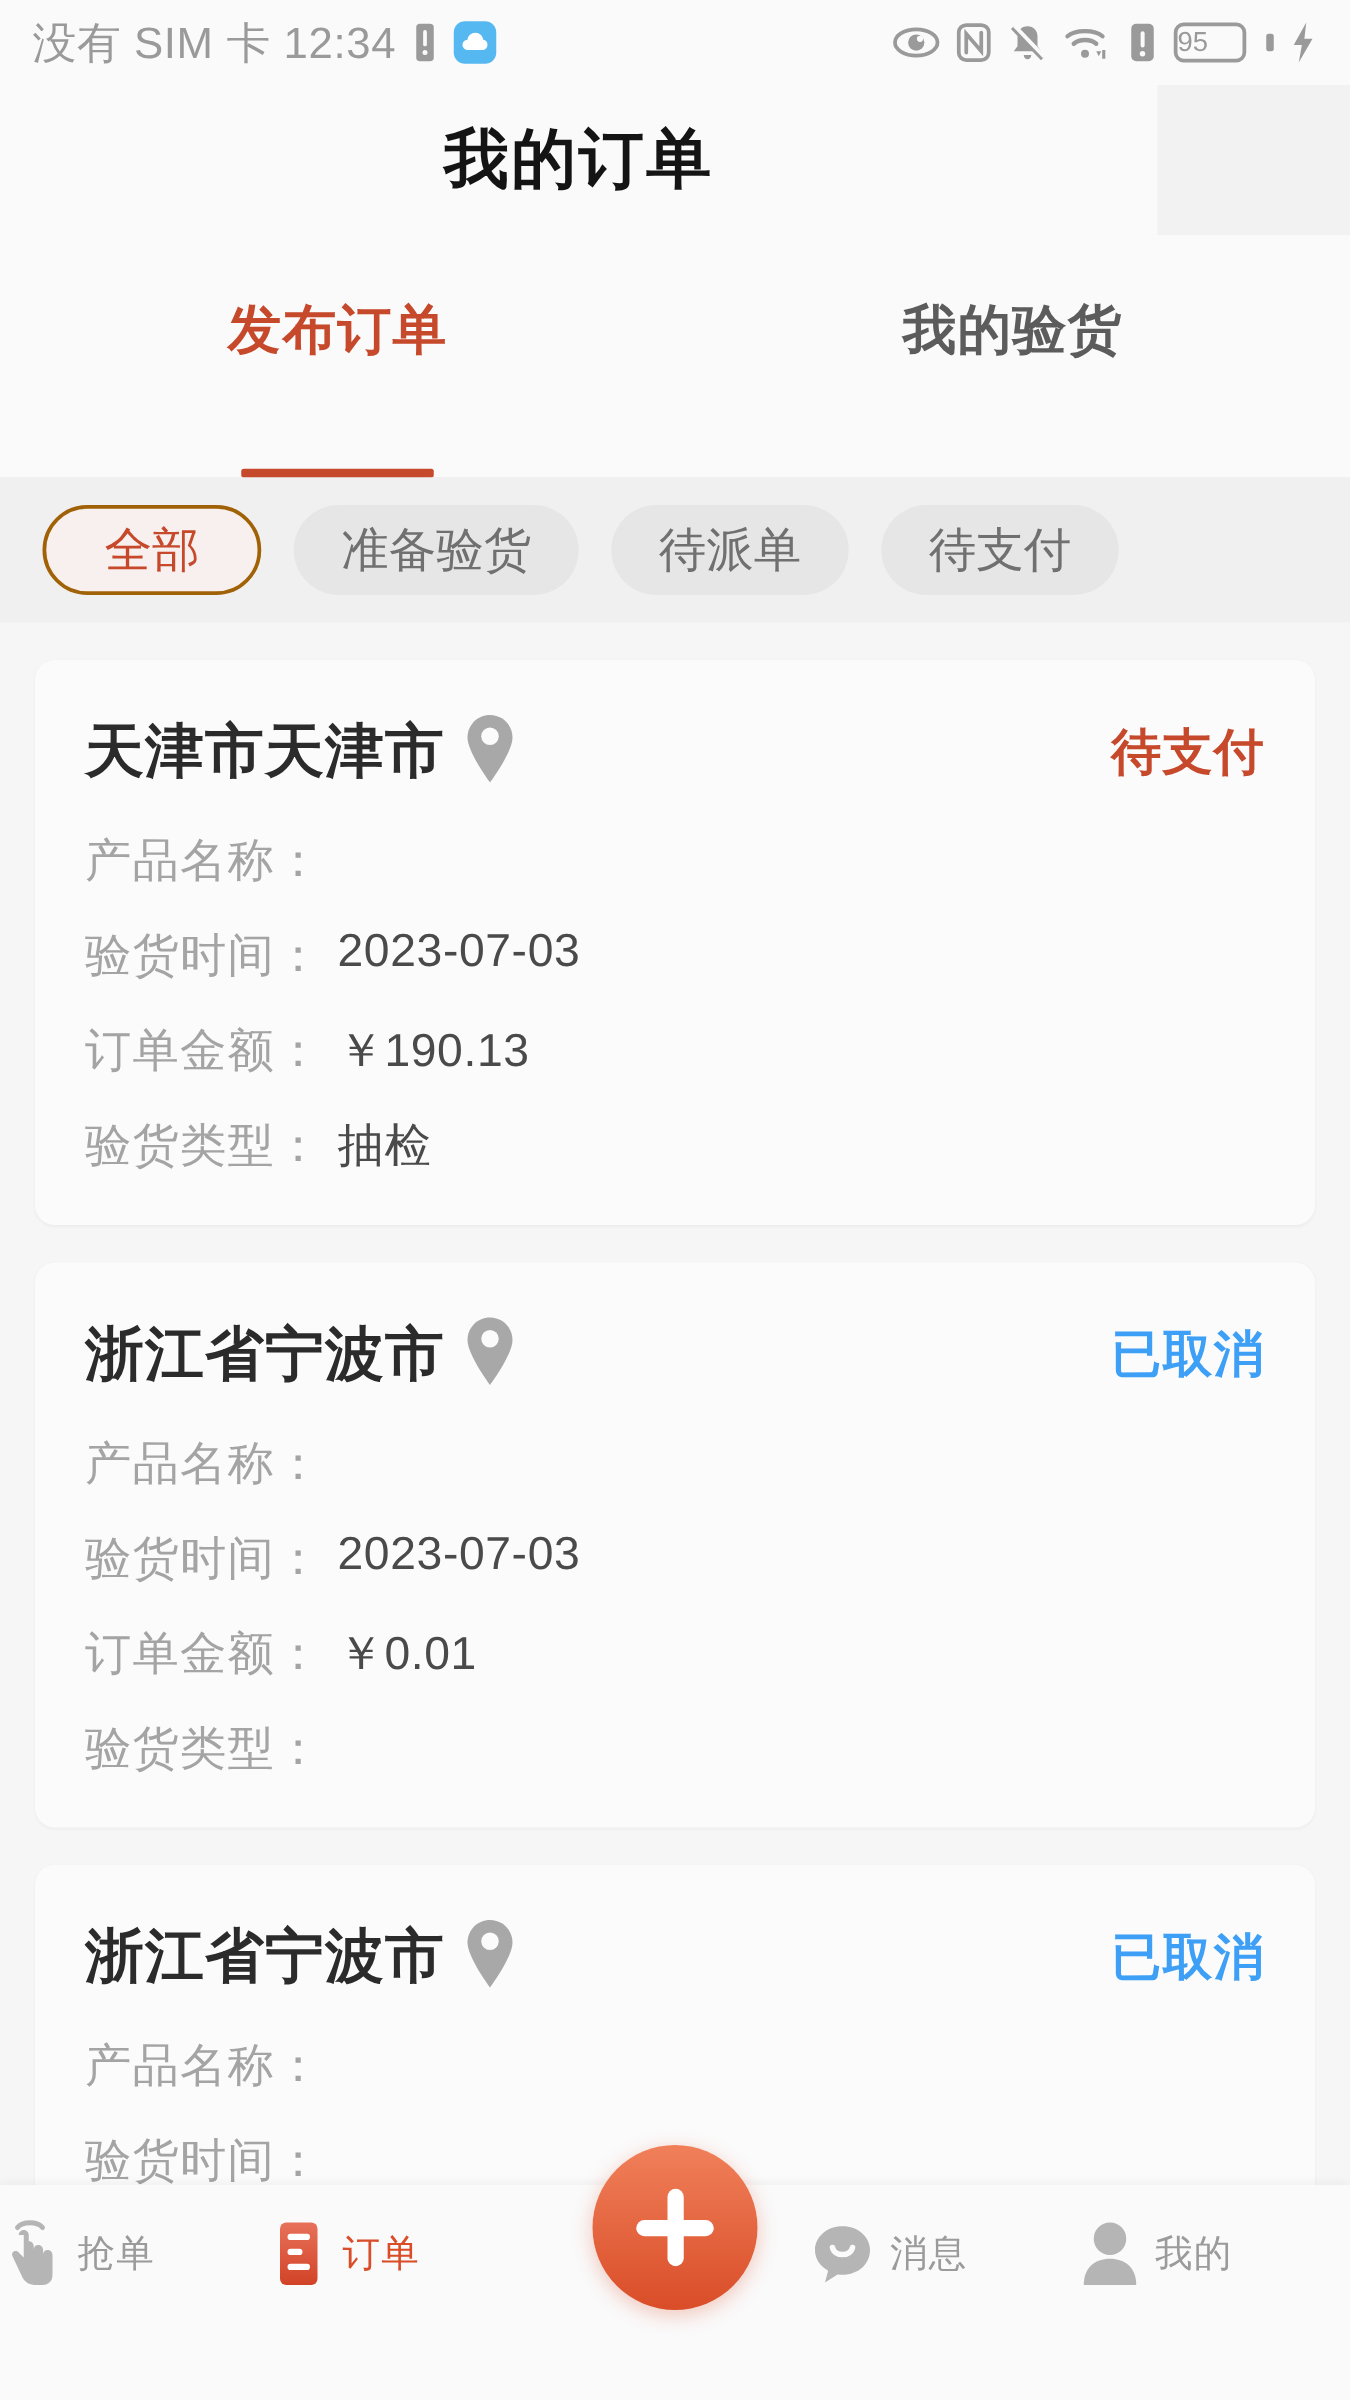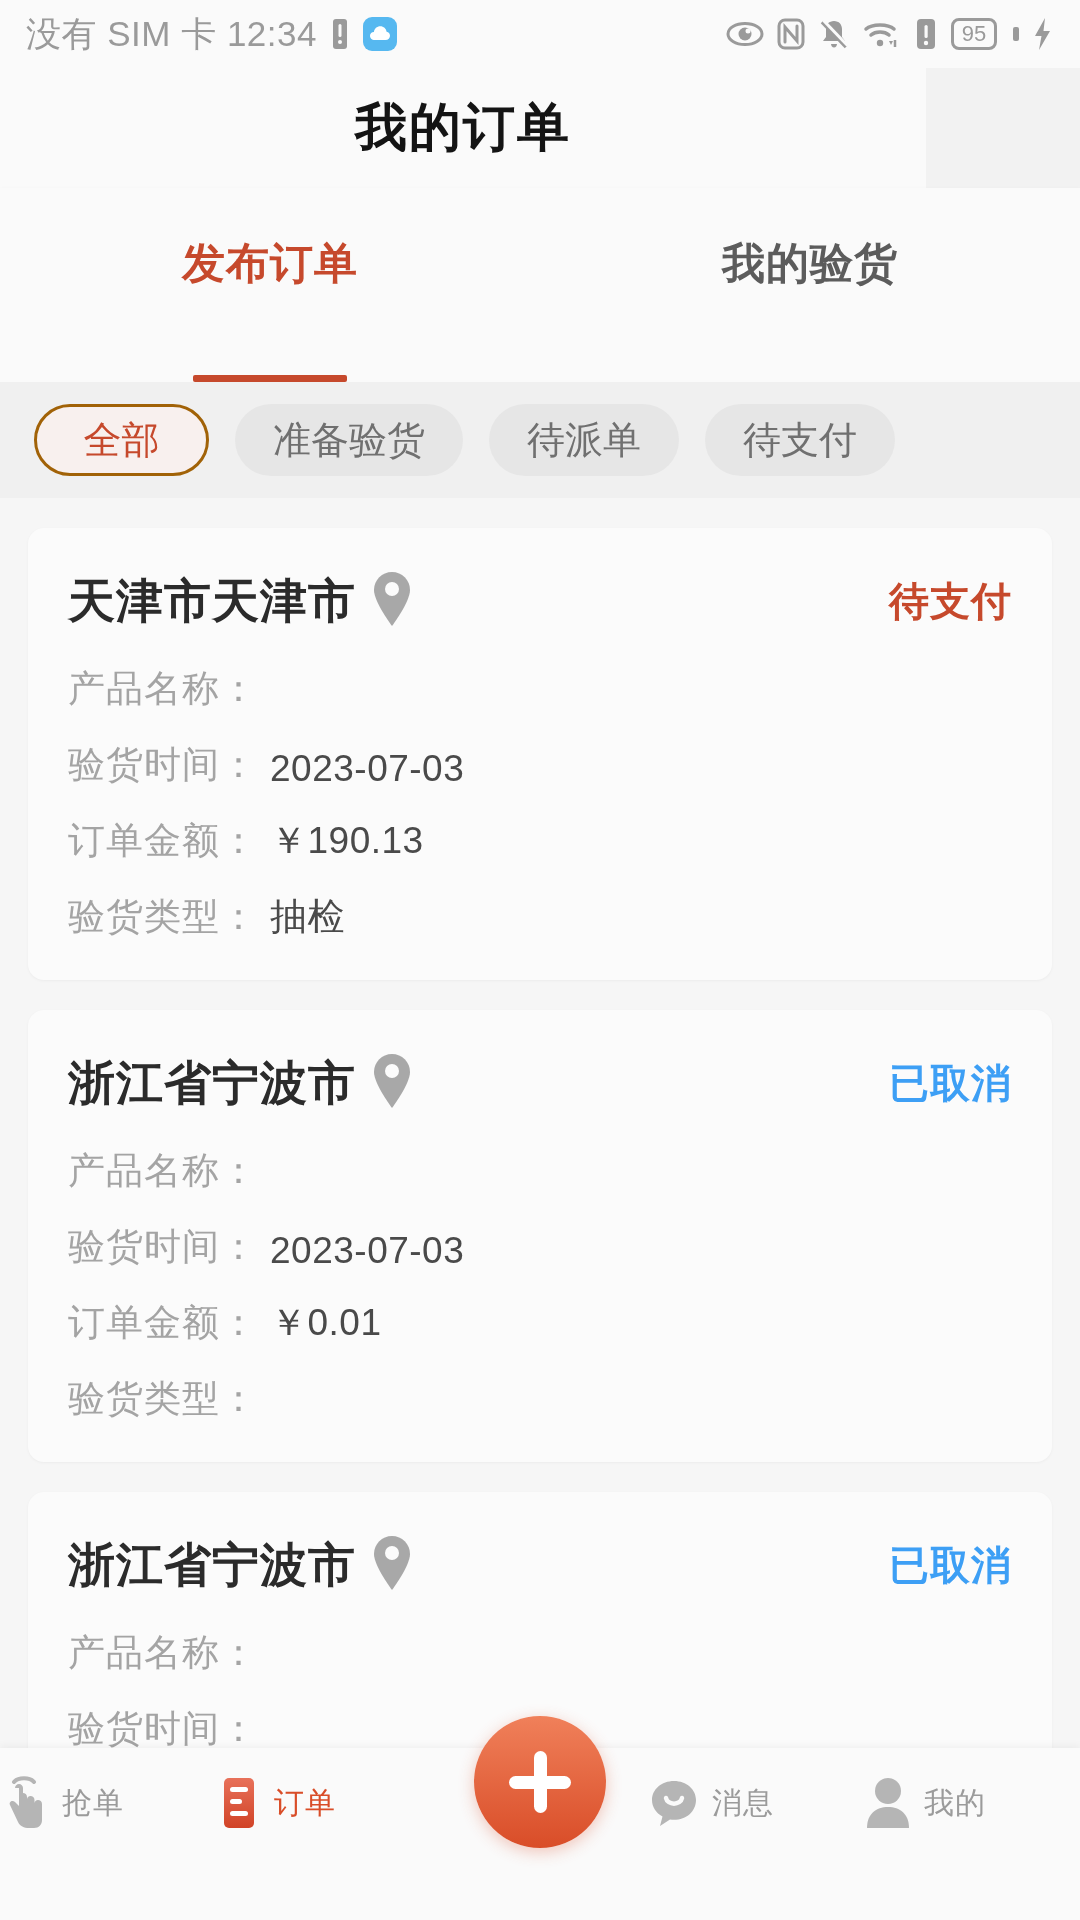--- a/index.html
+++ b/index.html
@@ -20,22 +20,22 @@
   }
   .sb-left { display:flex; align-items:center; gap:13px; }
   .sb-text { font-size:35px; color:#9a9a9a; letter-spacing:0.5px; white-space:nowrap; }
   .sb-right { display:flex; align-items:center; gap:13px; }
   .sb-ico { display:block; }
   .cloud-badge {
     width:34px; height:34px; border-radius:9px; background:#56b8f0;
     display:flex; align-items:center; justify-content:center;
   }
   .batt-box {
-    width:46px; height:32px; border:3px solid #9a9a9a; border-radius:8px;
-    display:flex; align-items:center; justify-content:center;
+    width:58px; height:32px; border:3px solid #9a9a9a; border-radius:8px;
+    display:flex; align-items:center; justify-content:flex-start;
   }
   .batt-box span { font-size:22px; color:#9a9a9a; line-height:1; }
   .batt-nub { width:6px; height:14px; background:#9a9a9a; border-radius:2px; margin-left:3px; }
 
   
   .header {
     position:absolute; top:68px; left:0; width:926px; height:120px;
     background:#fafafa; display:flex; align-items:center; justify-content:center;
   }
   .header-title { font-size:52px; color:#141414; font-weight:600; letter-spacing:2px; }
@@ -81,21 +81,21 @@
   .card {
     background:#fbfbfb; border-radius:16px; margin-top:30px;
     padding:36px 40px 38px 40px;
     box-shadow:0 1px 3px rgba(0,0,0,0.045);
   }
   .card-head { display:flex; align-items:center; justify-content:space-between; height:74px; }
   .card-loc { display:flex; gap:14px; }
   .loc-name { font-size:47px; color:#2b2b2b; font-weight:600; letter-spacing:1px; }
   .pin { display:block; }
   .card-status { font-size:40px; font-weight:600; letter-spacing:1px; }
-  .card-row { display:flex; align-items:flex-end; margin-top:26px; }
+  .card-row { display:flex; align-items:flex-start; margin-top:26px; }
   .row-label { font-size:37px; color:#a4a4a4; white-space:nowrap; letter-spacing:1px; }
   .row-value { font-size:37px; color:#4a4a4a; margin-left:12px; letter-spacing:0.5px; }
 
   
   .bottomnav {
     position:absolute; bottom:0; left:0; width:1080px; height:172px;
     background:#fafafa; display:flex; align-items:flex-start;
     box-shadow:0 -2px 8px rgba(0,0,0,0.05);
   }
   .navitem {

